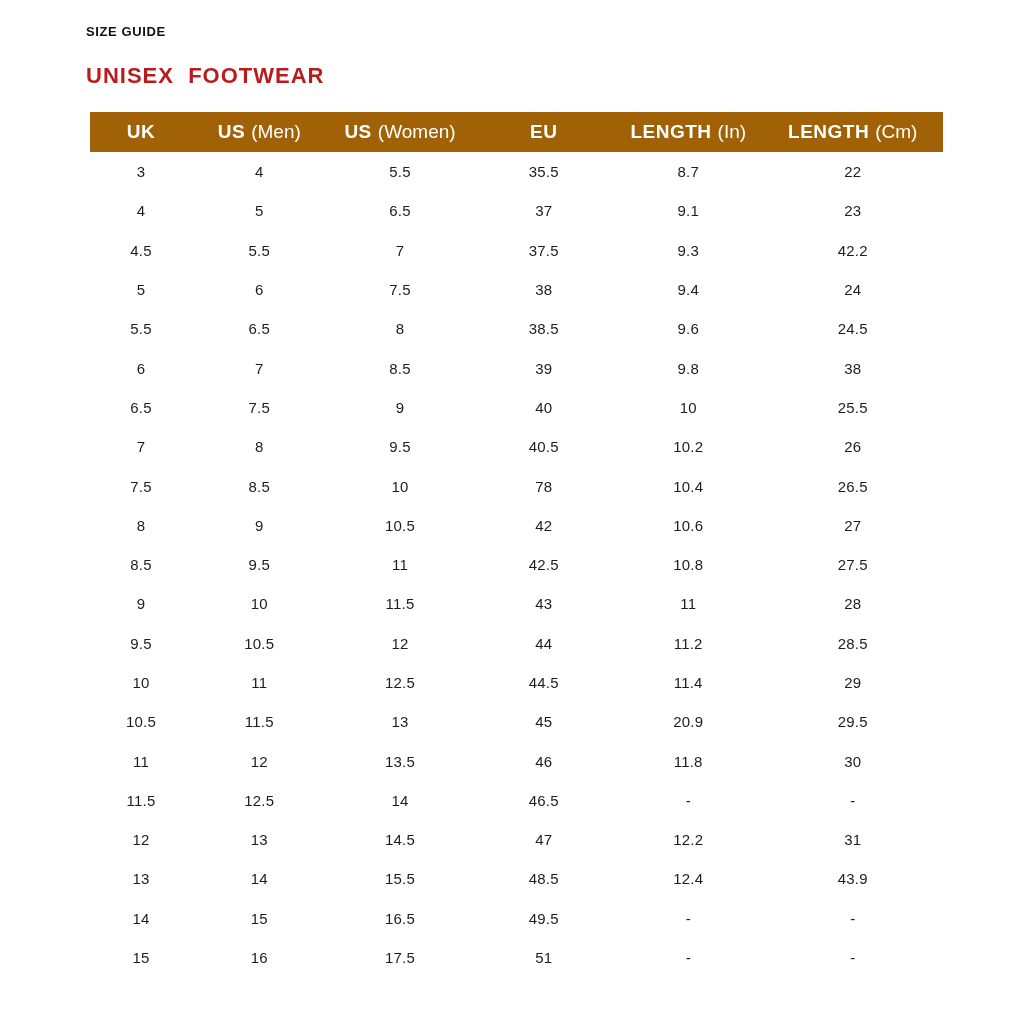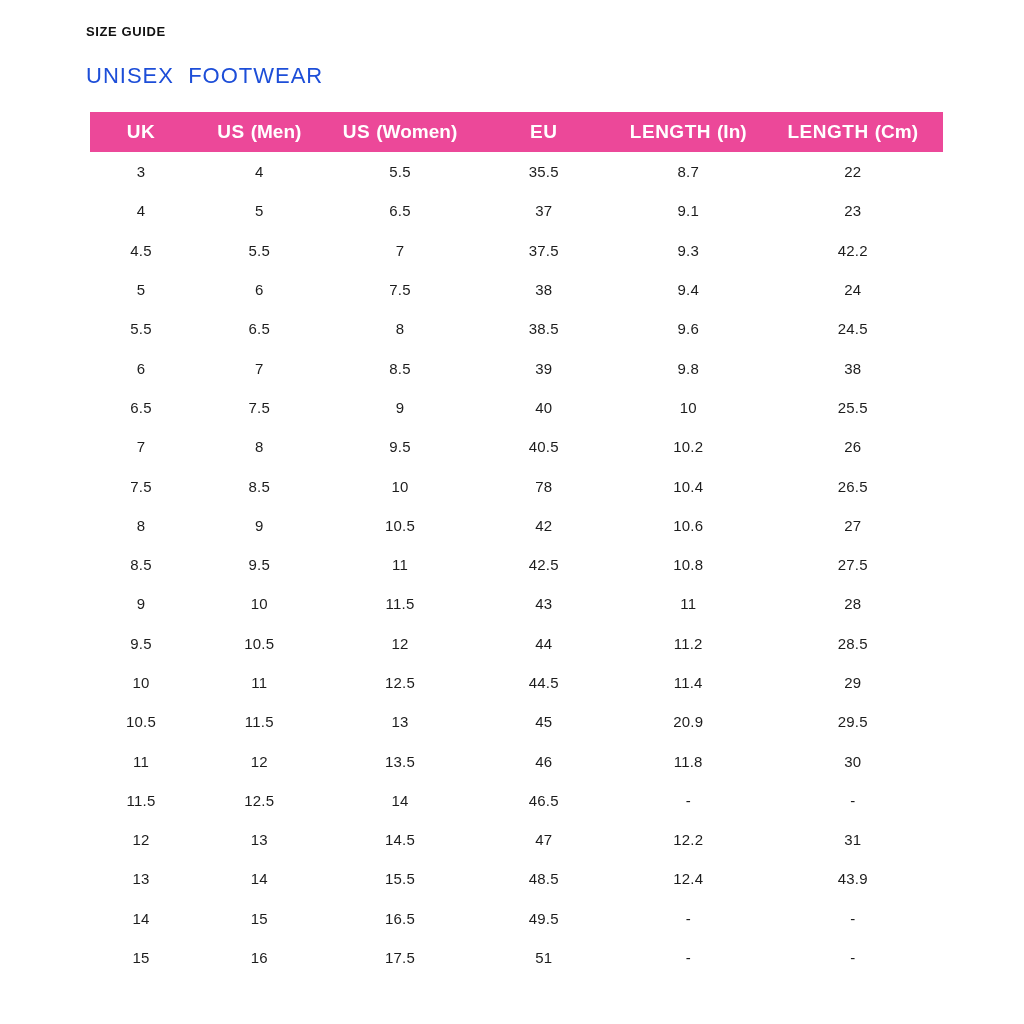--- a/index.html
+++ b/index.html
@@ -18,52 +18,52 @@
   }
   .eyebrow {
     font-size: 13px;
     font-weight: 700;
     letter-spacing: 0.6px;
     color: #111111;
   }
   .title {
     margin-top: 24px;
     font-size: 22px;
-    font-weight: 400;
+    font-weight: 700;
     letter-spacing: 1px;
-    color: #1d4ed8;
+    color: #b91c1c;
     white-space: pre;
   }
   .size-table {
     margin-top: 23px;
     margin-left: 4px;
     width: 853px;
     border-collapse: collapse;
     table-layout: fixed;
   }
   .size-table thead tr {
     height: 40px;
   }
   .size-table th {
-    background: #ec4899;
+    background: #a16207;
     color: #ffffff;
     font-size: 19px;
     font-weight: 400;
     text-align: center;
     vertical-align: middle;
     white-space: nowrap;
     padding: 0;
   }
   .size-table th .hb {
     font-weight: 700;
     letter-spacing: 0.5px;
   }
   .size-table th .hn:not(:empty) {
     margin-left: 0.32em;
-    font-weight: 700;
+    font-weight: 400;
   }
   .size-table td {
     height: 39.3px;
     font-size: 15px;
     font-weight: 500;
     text-align: center;
     vertical-align: middle;
     color: #1d1d1d;
     letter-spacing: 0.2px;
     padding: 0;

